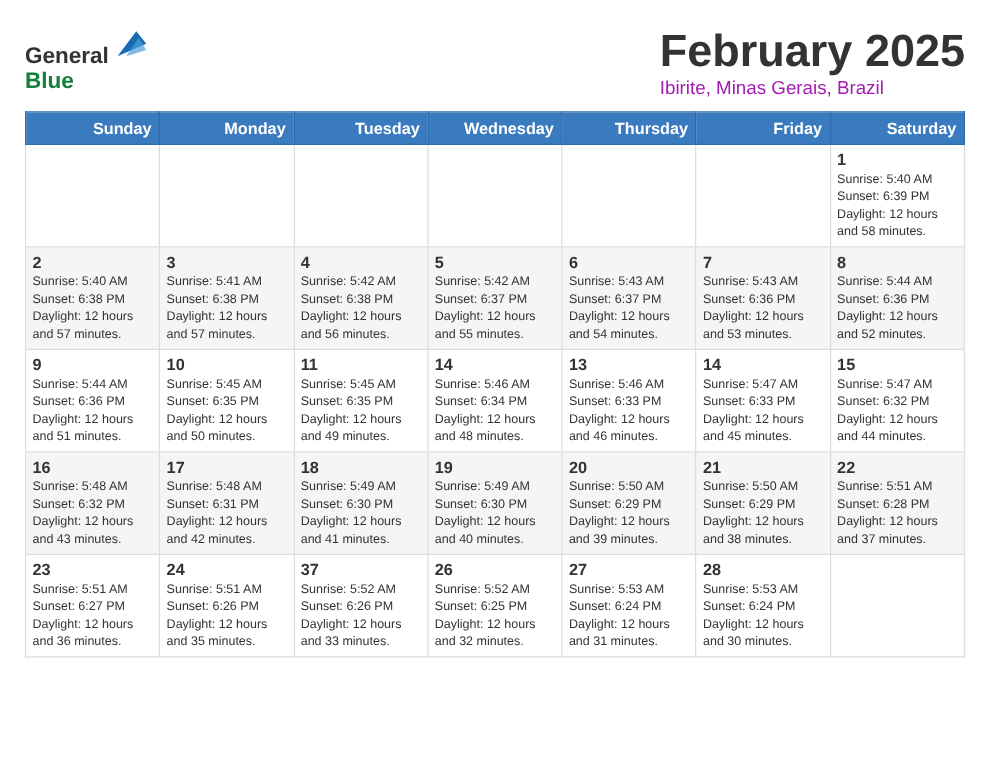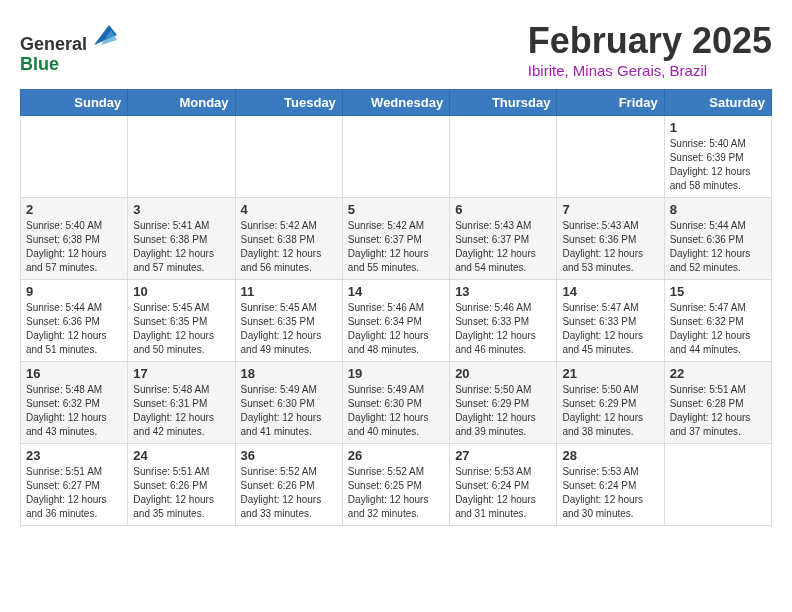--- a/index.html
+++ b/index.html
@@ -229,21 +229,21 @@
       <tr class="week-row">
         <td>
           <span class="day-number">23</span>
           <div class="day-info">Sunrise: 5:51 AM<br>Sunset: 6:27 PM<br>Daylight: 12 hours<br>and 36 minutes.</div>
         </td>
         <td>
           <span class="day-number">24</span>
           <div class="day-info">Sunrise: 5:51 AM<br>Sunset: 6:26 PM<br>Daylight: 12 hours<br>and 35 minutes.</div>
         </td>
         <td>
-          <span class="day-number">36</span>
+          <span class="day-number">37</span>
           <div class="day-info">Sunrise: 5:52 AM<br>Sunset: 6:26 PM<br>Daylight: 12 hours<br>and 33 minutes.</div>
         </td>
         <td>
           <span class="day-number">26</span>
           <div class="day-info">Sunrise: 5:52 AM<br>Sunset: 6:25 PM<br>Daylight: 12 hours<br>and 32 minutes.</div>
         </td>
         <td>
           <span class="day-number">27</span>
           <div class="day-info">Sunrise: 5:53 AM<br>Sunset: 6:24 PM<br>Daylight: 12 hours<br>and 31 minutes.</div>
         </td>

